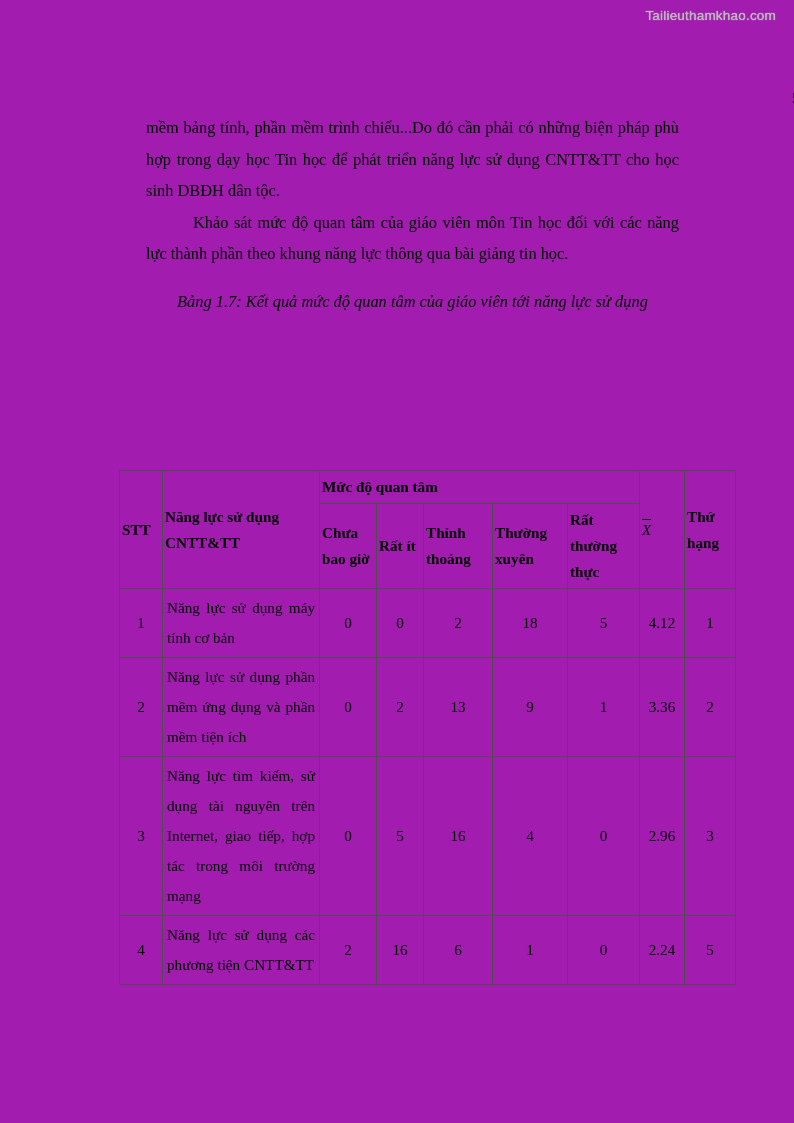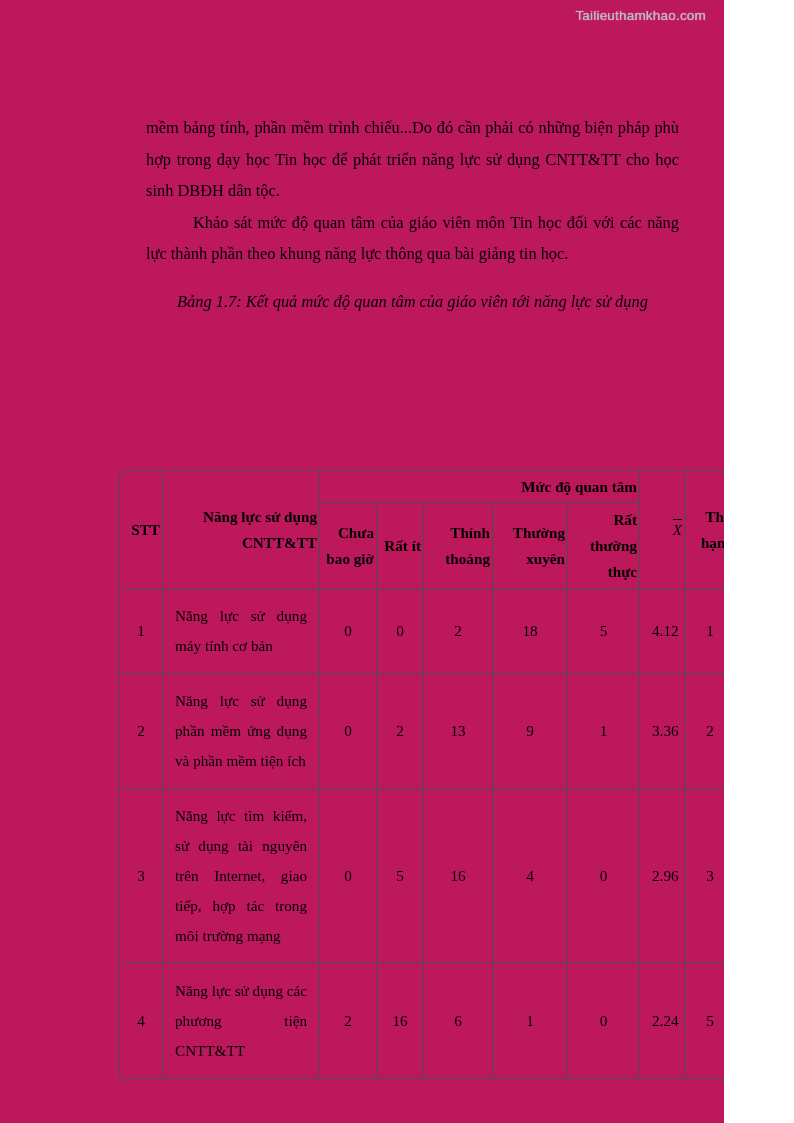--- a/index.html
+++ b/index.html
@@ -3,23 +3,23 @@
 <meta charset="utf-8">
 <title>Document page 50</title>
 <style>
   html, body {
     margin: 0;
     padding: 0;
     background: #ffffff;
   }
   .page {
     position: relative;
-    width: 724px;
+    width: 794px;
     height: 1123px;
-    background: #be185d;
+    background: #a21caf;
     font-family: "Liberation Serif", "DejaVu Serif", serif;
     color: #000000;
     overflow: hidden;
     box-sizing: border-box;
   }
 
   
   .watermark {
     position: absolute;
     top: 8px;
@@ -78,26 +78,26 @@
   }
   table.data {
     border-collapse: collapse;
     width: 616px;
     table-layout: fixed;
     font-size: 15.2px;
   }
   table.data th,
   table.data td {
     border: 1px solid #4d4d4d;
-    padding: 12px;
+    padding: 4px;
     vertical-align: middle;
   }
   table.data th {
     font-weight: bold;
-    text-align: right;
+    text-align: left;
     line-height: 26px;
     padding: 3px 2px;
   }
   th.group-head {
     padding: 5px 2px 5px;
     line-height: 22px;
   }
   td.num {
     text-align: center;
     line-height: 26px;

